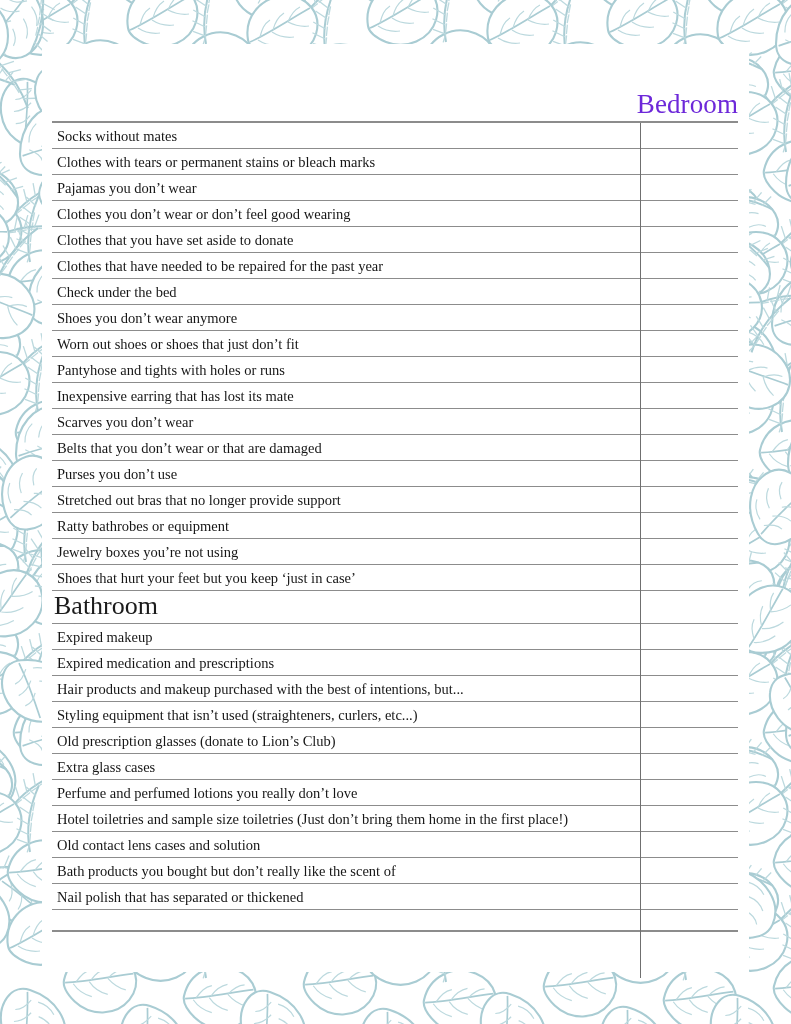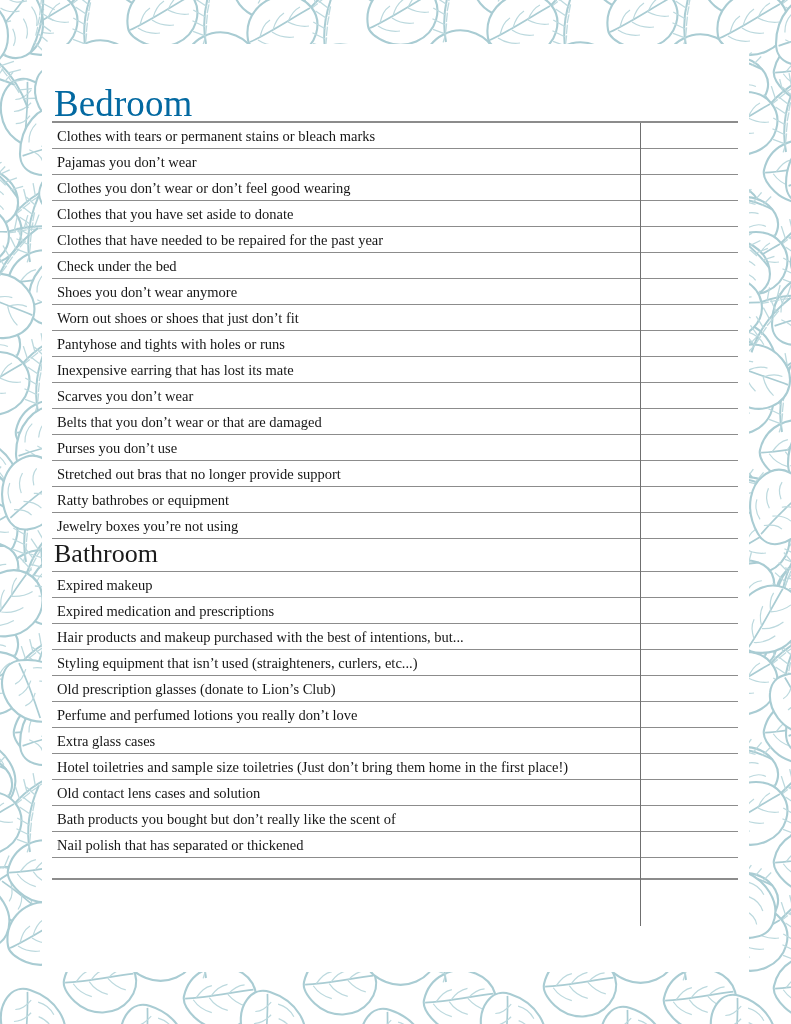--- a/index.html
+++ b/index.html
@@ -66,26 +66,27 @@
 
   .checklist {
     position: absolute;
     left: 52px;
     top: 88px;
     width: 686px;
   }
 
   .section-heading {
     font-family: "Liberation Serif", "DejaVu Serif", serif;
-    font-size: 37px;
+    font-size: 27px;
     line-height: 32px;
     font-weight: 400;
-    color: #0369a1;
+    color: #6d28d9;
     padding: 0 0 1px 2px;
     letter-spacing: 0.1px;
+    text-align: right;
   }
 
   .table {
     position: relative;
     border-top: 2px solid #8c8c8c;
   }
 
   
   .col-divider {
     position: absolute;
@@ -243,20 +244,23 @@
 
 
     <div class="checklist">
 
       <div class="section-heading">Bedroom</div>
 
       <div class="table">
         <div class="col-divider"></div>
         <div id="rows">
             <div class="row">
+              <span class="row-label">Socks without mates</span>
+            </div>
+            <div class="row">
               <span class="row-label">Clothes with tears or permanent stains or bleach marks</span>
             </div>
             <div class="row">
               <span class="row-label">Pajamas you don’t wear</span>
             </div>
             <div class="row">
               <span class="row-label">Clothes you don’t wear or don’t feel good wearing</span>
             </div>
             <div class="row">
               <span class="row-label">Clothes that you have set aside to donate</span>
@@ -289,44 +293,47 @@
               <span class="row-label">Purses you don’t use</span>
             </div>
             <div class="row">
               <span class="row-label">Stretched out bras that no longer provide support</span>
             </div>
             <div class="row">
               <span class="row-label">Ratty bathrobes or equipment</span>
             </div>
             <div class="row">
               <span class="row-label">Jewelry boxes you’re not using</span>
+            </div>
+            <div class="row">
+              <span class="row-label">Shoes that hurt your feet but you keep ‘just in case’</span>
             </div>
             <div class="row heading-row">
               <span class="row-label">Bathroom</span>
             </div>
             <div class="row">
               <span class="row-label">Expired makeup</span>
             </div>
             <div class="row">
               <span class="row-label">Expired medication and prescriptions</span>
             </div>
             <div class="row">
               <span class="row-label">Hair products and makeup purchased with the best of intentions, but...</span>
             </div>
             <div class="row">
               <span class="row-label">Styling equipment that isn’t used (straighteners, curlers, etc...)</span>
             </div>
             <div class="row">
               <span class="row-label">Old prescription glasses (donate to Lion’s Club)</span>
             </div>
             <div class="row">
+              <span class="row-label">Extra glass cases</span>
+            </div>
+            <div class="row">
               <span class="row-label">Perfume and perfumed lotions you really don’t love</span>
-            </div>
-            <div class="row">
-              <span class="row-label">Extra glass cases</span>
             </div>
             <div class="row">
               <span class="row-label">Hotel toiletries and sample size toiletries (Just don’t bring them home in the first place!)</span>
             </div>
             <div class="row">
               <span class="row-label">Old contact lens cases and solution</span>
             </div>
             <div class="row">
               <span class="row-label">Bath products you bought but don’t really like the scent of</span>
             </div>

